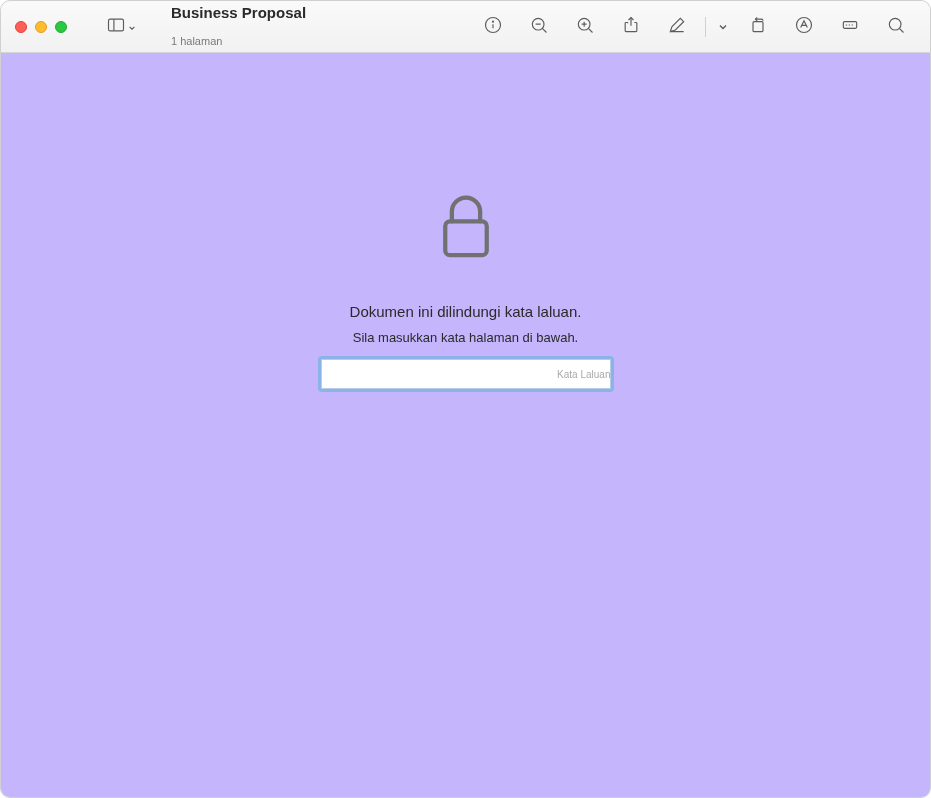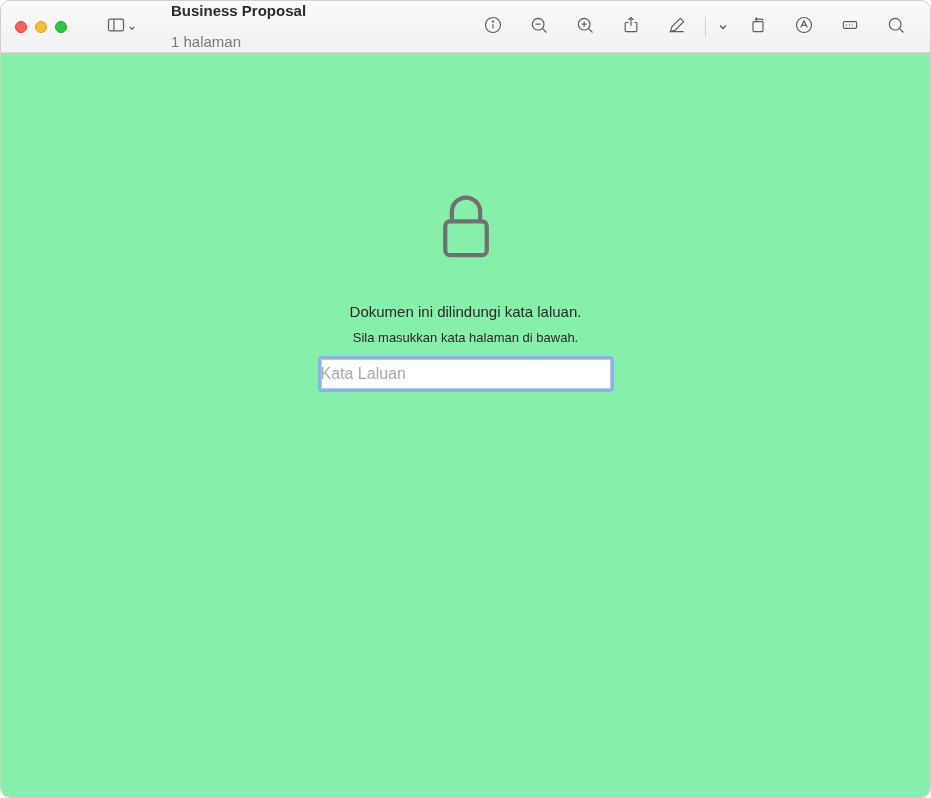--- a/index.html
+++ b/index.html
@@ -82,21 +82,21 @@
       margin-right: auto;
       line-height: 1.2;
       min-width: 160px;
     }
     .doc-title {
       font-weight: 700;
       font-size: 15px;
       color: #2b2b2b;
     }
     .doc-subtitle {
-      font-size: 15px;
+      font-size: 11px;
       color: #7a7a7a;
       margin-top: 13px;
     }
     .toolbar-right {
       display: flex;
       align-items: center;
       gap: 6px;
     }
     .toolbar-sep {
       width: 1px;
@@ -105,21 +105,21 @@
       margin: 0 2px;
     }
     .small-chev {
       width: 18px;
       display: flex;
       align-items: center;
       justify-content: center;
     }
     .content {
       flex: 1;
-      background: #86efac;
+      background: #c4b5fd;
       display: flex;
       flex-direction: column;
       align-items: center;
       padding-top: 140px;
     }
     .lock-icon {
       color: #717171;
       margin-bottom: 40px;
     }
     .lock-icon svg {
@@ -142,22 +142,22 @@
       margin-bottom: 14px;
       text-align: center;
     }
     .password-input {
       width: 290px;
       height: 30px;
       border: none;
       outline: 3px solid #8cb3e8;
       border-radius: 1px;
       background: #fff;
-      text-align: left;
-      font-size: 16px;
+      text-align: right;
+      font-size: 10px;
       color: #333;
       box-shadow: 0 0 0 1px #b8cce8 inset;
     }
     .password-input::placeholder {
       color: #a9a9a9;
     }
   </style>
 </head>
 <body>
 

